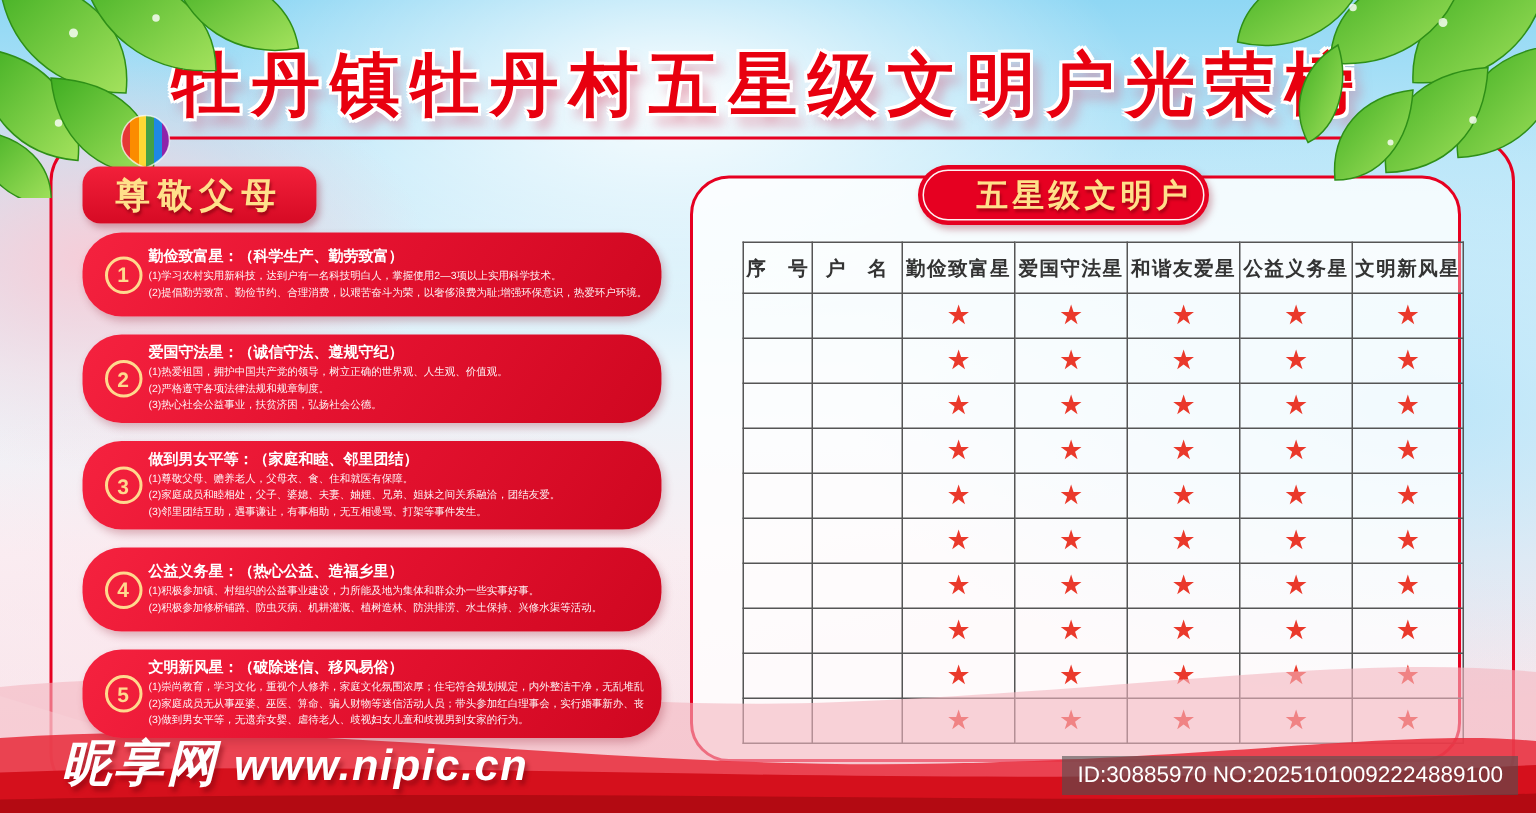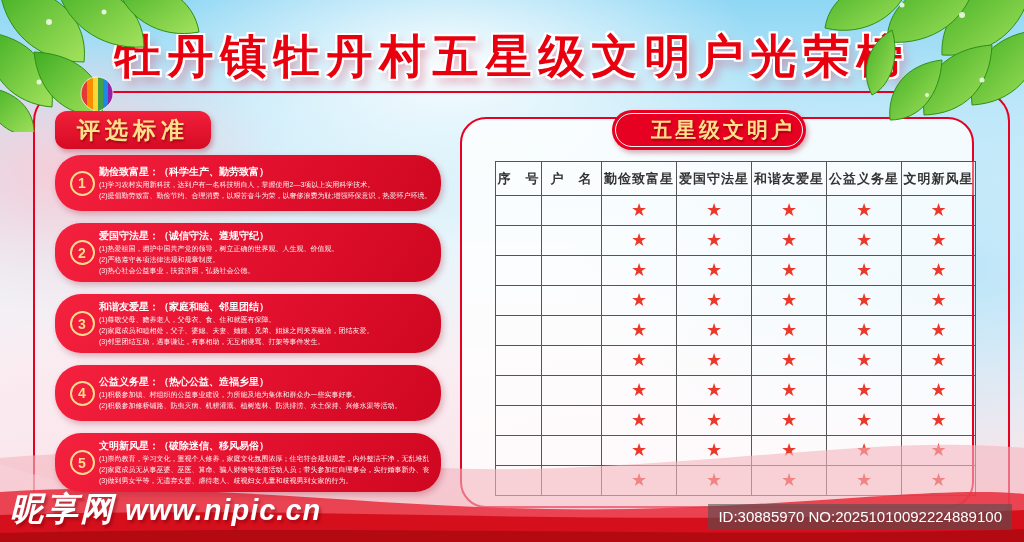--- a/index.html
+++ b/index.html
@@ -69,21 +69,21 @@
   .honor-table th{height:34px;font-size:13px;font-weight:bold;color:#333;letter-spacing:1px;background:rgba(255,255,255,.35);}
   .honor-table td{height:30px;}
   .star{color:var(--star);font-size:18px;line-height:1;}
 
   
   .ribbon{position:absolute;left:0;bottom:0;width:1024px;height:130px;z-index:5;pointer-events:none;}
 
   
   .watermark{position:absolute;left:10px;bottom:10px;z-index:8;display:flex;align-items:baseline;gap:10px;
     color:#fff;font-style:italic;text-shadow:2px 3px 3px rgba(110,0,10,.45);white-space:nowrap;}
-  .watermark .logo{font-weight:900;font-size:33px;letter-spacing:2px;}
+  .watermark .logo{font-weight:900;font-size:33px;letter-spacing:2px;margin-left:31px;}
   .watermark .url{font-weight:bold;font-size:29px;letter-spacing:1px;}
   .id-badge{position:absolute;right:12px;bottom:12px;z-index:8;height:26px;
     background:rgba(80,80,80,.6);color:#fff;font-size:15px;line-height:26px;
     padding:0 10px;white-space:nowrap;}
 </style>
 </head>
 <body>
 
 <div class="bg"></div>
 <div class="outer-frame"></div>
@@ -145,21 +145,21 @@
       <stop offset=".85" stop-color="#8e24aa"></stop>
         <stop offset="1" stop-color="#8e24aa"></stop>
     </linearGradient>
   </defs>
   <path d="M17,1 C27,1 33,9 33,18 C33,27 25,33 17,36 C9,33 1,27 1,18 C1,9 7,1 17,1 Z" fill="url(#rb)" stroke="rgba(255,255,255,.7)" stroke-width="1"></path>
   <rect x="13" y="37" width="8" height="5" rx="1" fill="#b5651d"></rect>
 </svg>
 
 <div class="main-title">牡丹镇牡丹村五星级文明户光荣榜</div>
 
-<div class="criteria-header">评选标准</div>
+<div class="criteria-header">尊敬父母</div>
 <div class="criteria-items" id="criteria-items">
     <div class="item-box">
       <div class="item-num">
         <div class="num-circle">1</div>
       </div>
       <div class="item-content">
         <div class="item-title">勤俭致富星：（科学生产、勤劳致富）</div>
         <div class="item-line">(1)学习农村实用新科技，达到户有一名科技明白人，掌握使用2—3项以上实用科学技术。</div>
         <div class="item-line">(2)提倡勤劳致富、勤俭节约、合理消费，以艰苦奋斗为荣，以奢侈浪费为耻;增强环保意识，热爱环户环境。</div>
       </div>
@@ -173,21 +173,21 @@
         <div class="item-line">(1)热爱祖国，拥护中国共产党的领导，树立正确的世界观、人生观、价值观。</div>
         <div class="item-line">(2)严格遵守各项法律法规和规章制度。</div>
         <div class="item-line">(3)热心社会公益事业，扶贫济困，弘扬社会公德。</div>
       </div>
     </div>
     <div class="item-box">
       <div class="item-num">
         <div class="num-circle">3</div>
       </div>
       <div class="item-content">
-        <div class="item-title">和谐友爱星：（家庭和睦、邻里团结）</div>
+        <div class="item-title">做到男女平等：（家庭和睦、邻里团结）</div>
         <div class="item-line">(1)尊敬父母、赡养老人，父母衣、食、住和就医有保障。</div>
         <div class="item-line">(2)家庭成员和睦相处，父子、婆媳、夫妻、妯娌、兄弟、姐妹之间关系融洽，团结友爱。</div>
         <div class="item-line">(3)邻里团结互助，遇事谦让，有事相助，无互相谩骂、打架等事件发生。</div>
       </div>
     </div>
     <div class="item-box">
       <div class="item-num">
         <div class="num-circle">4</div>
       </div>
       <div class="item-content">

